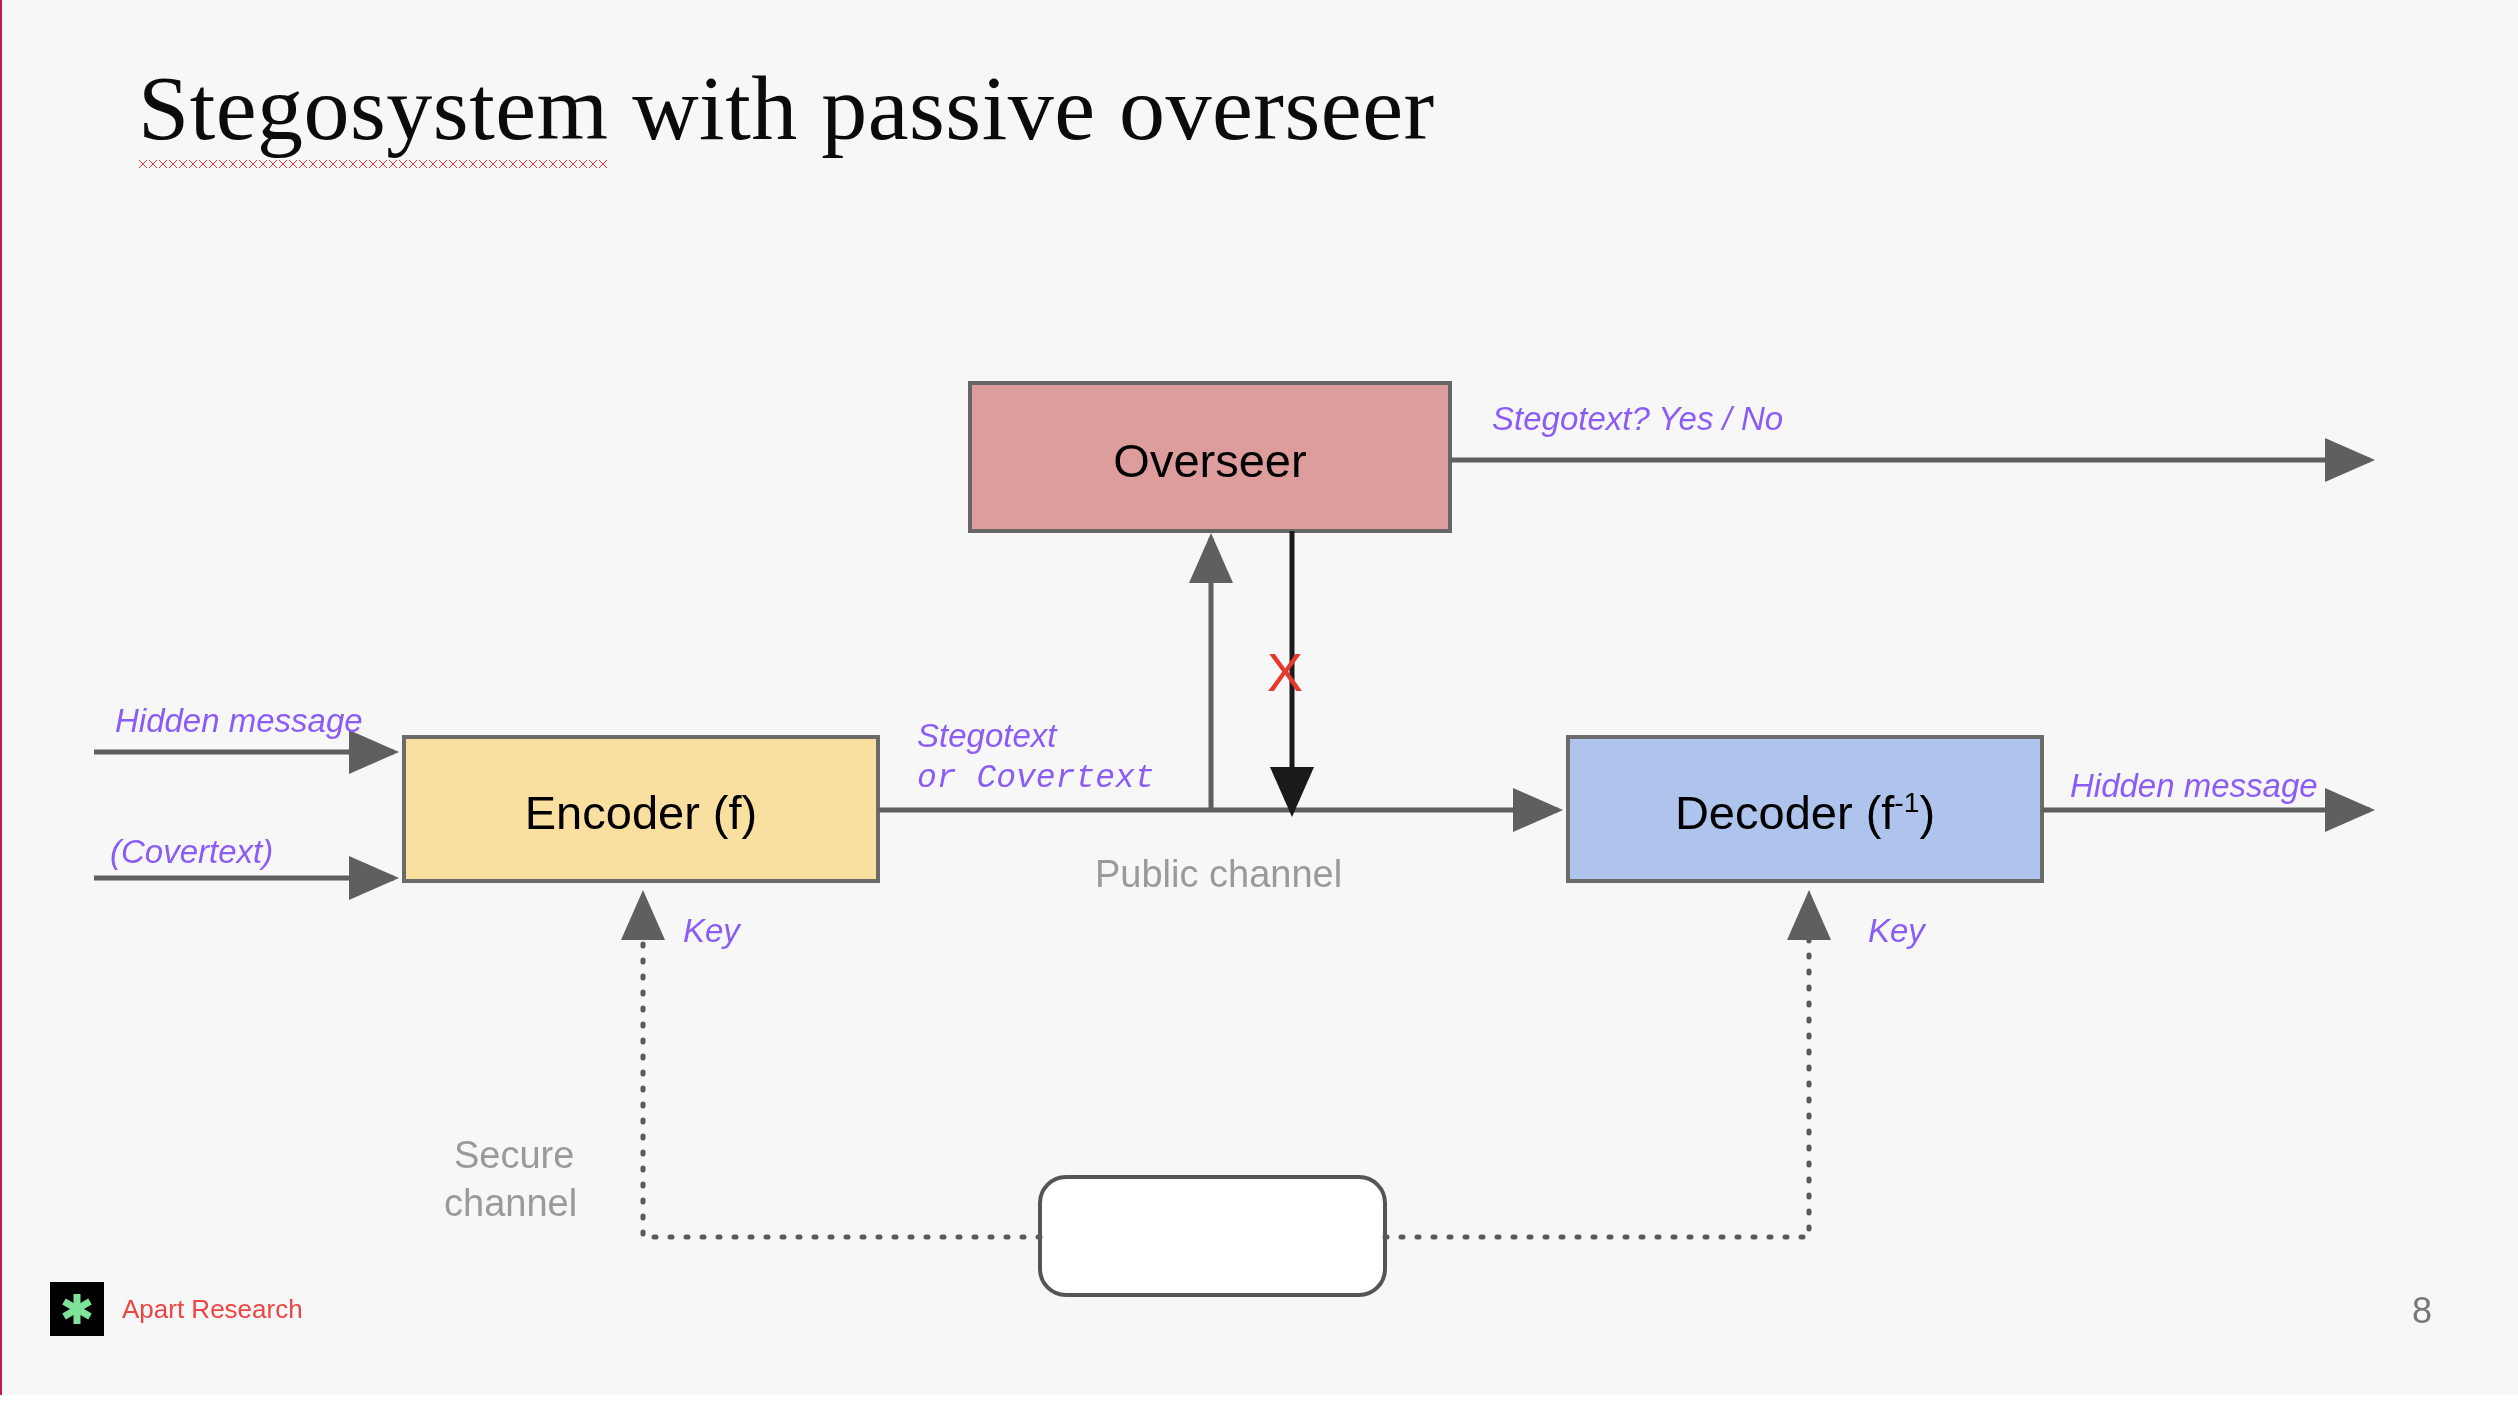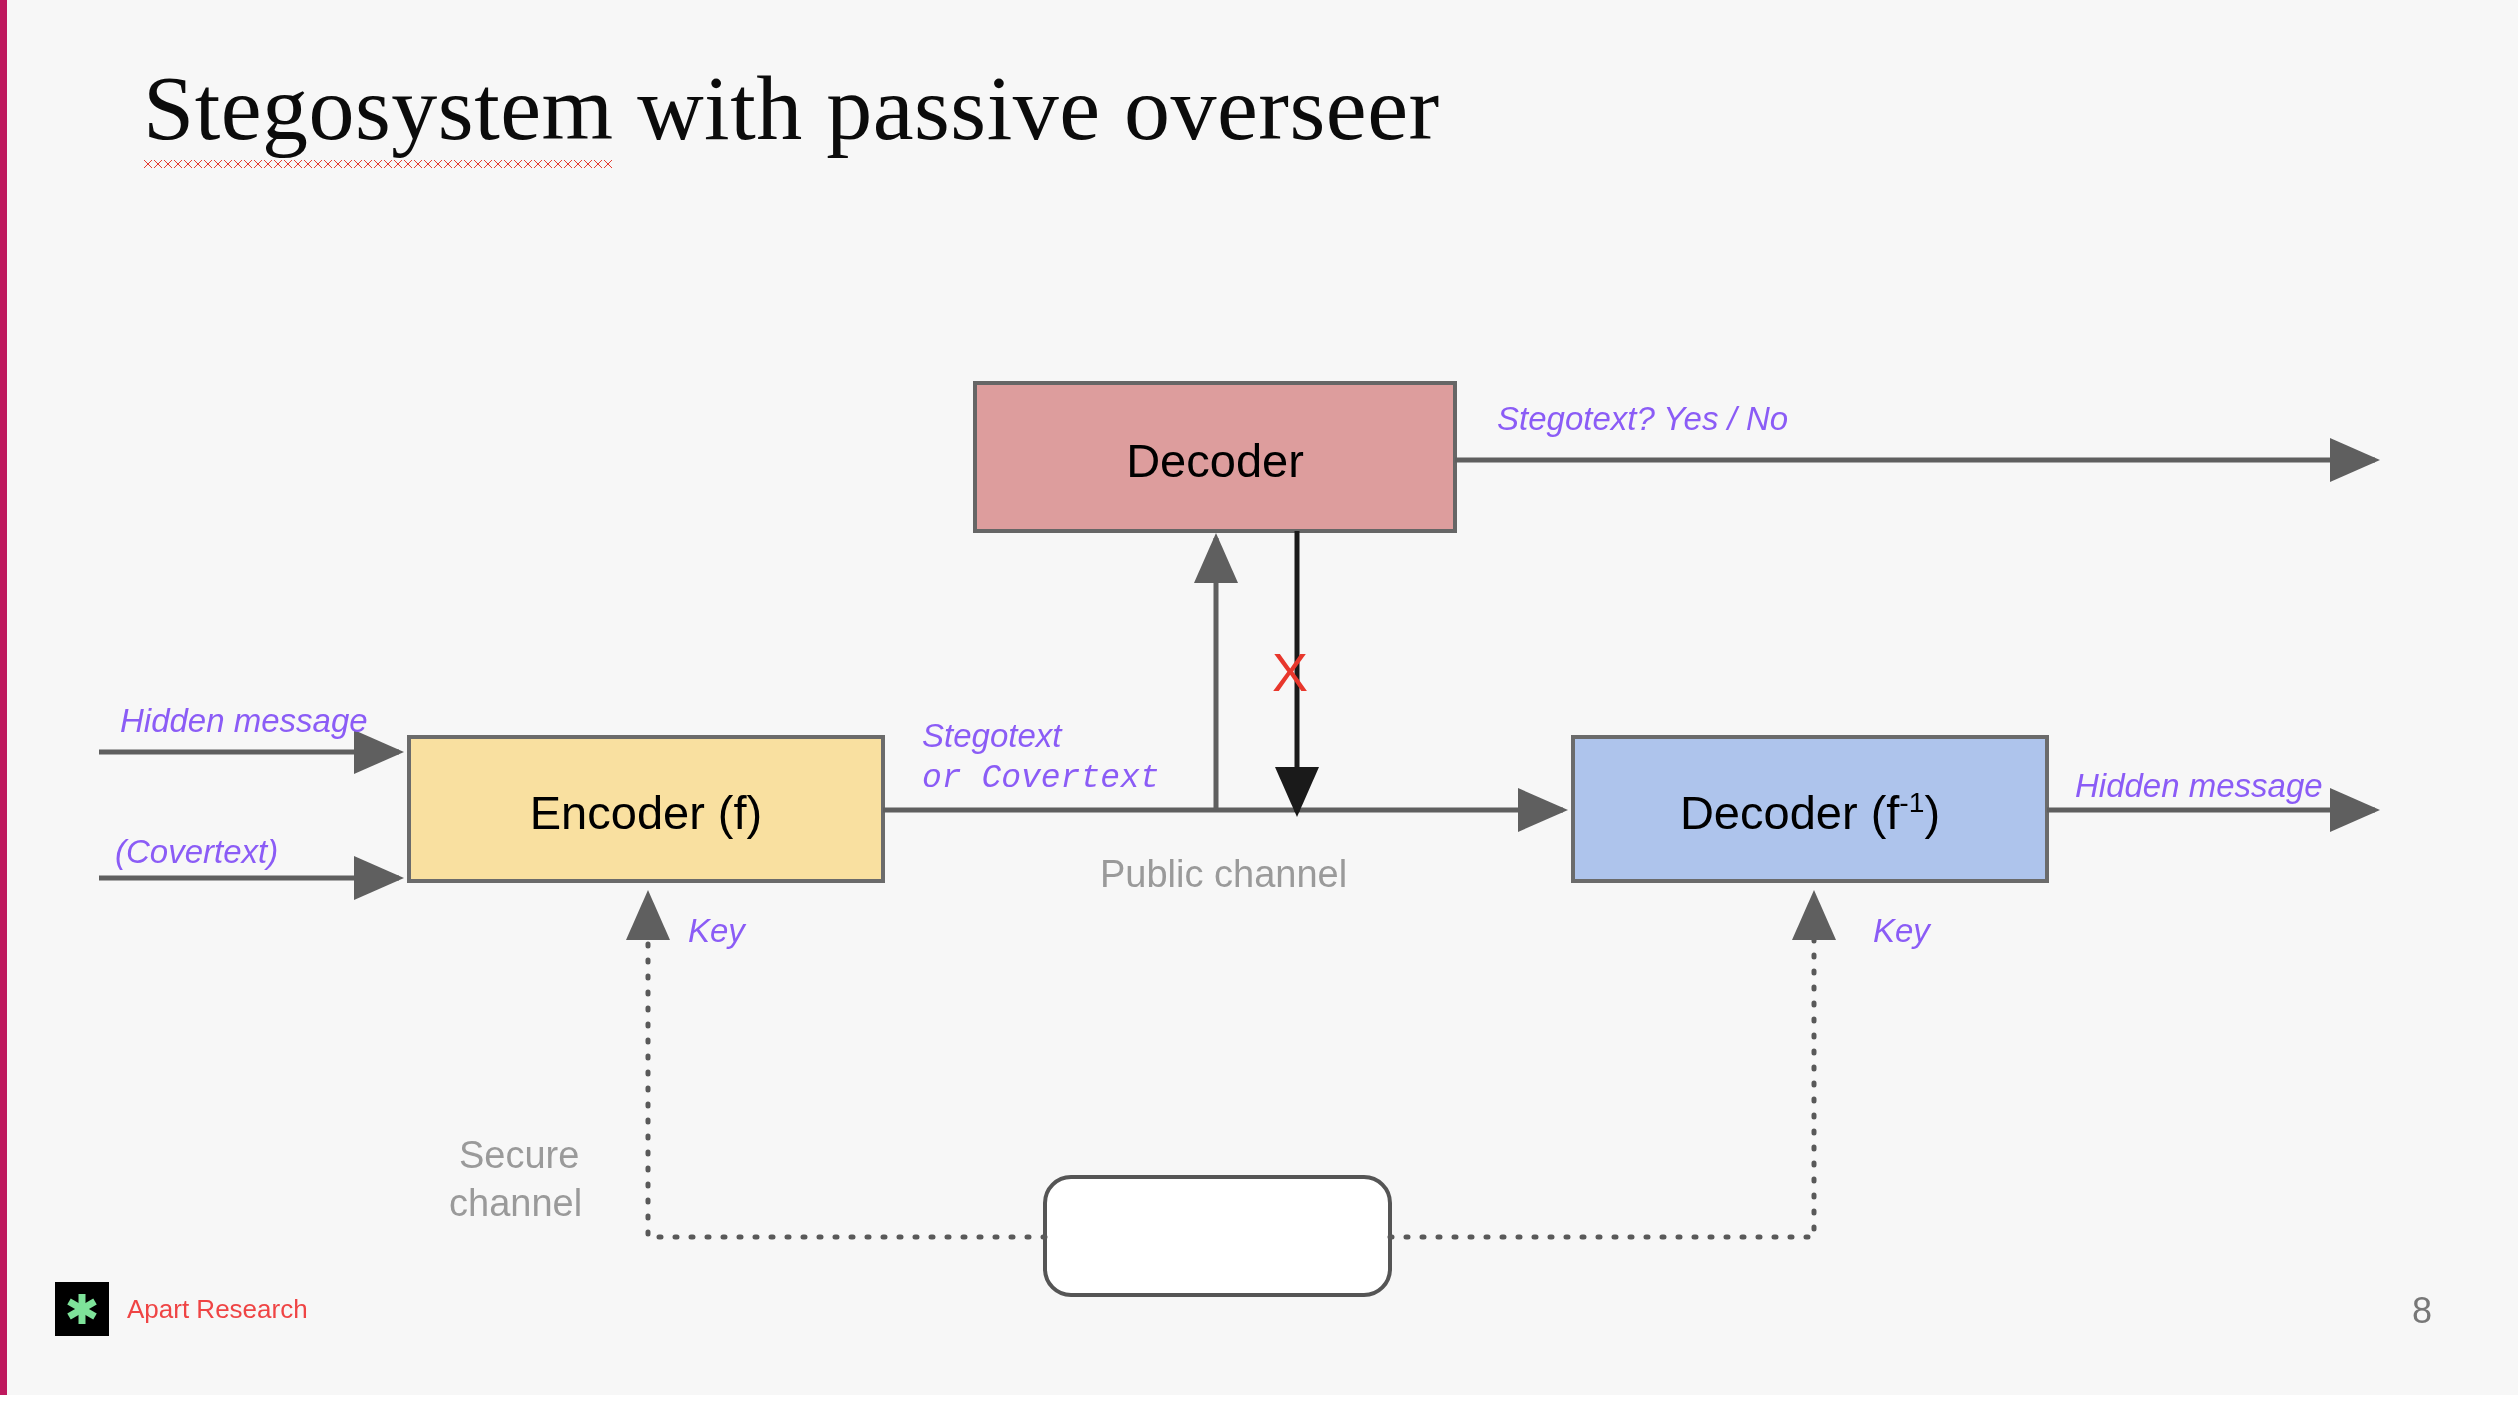--- a/index.html
+++ b/index.html
@@ -7,21 +7,21 @@
     padding: 0;
     background: #ffffff;
   }
   #slide {
     position: relative;
     width: 2518px;
     height: 1395px;
     background: #f7f7f7;
     overflow: hidden;
     font-family: "Liberation Sans", sans-serif;
-    border-left: 7px solid #be185d;
+    border-left: 2px solid #be185d;
     box-sizing: border-box;
   }
 
   
   #title {
     position: absolute;
     left: 136px;
     top: 62px;
     font-family: "Liberation Serif", serif;
     font-size: 92px;
@@ -169,21 +169,21 @@
     <line x1="1209" y1="810" x2="1209" y2="538" stroke="#5f5f5f" stroke-width="5" marker-end="url(#ah-gray)"></line>
 
     <line x1="1290" y1="531" x2="1290" y2="812" stroke="#1a1a1a" stroke-width="5" marker-end="url(#ah-black)"></line>
 
     <path d="M1038,1237 L641,1237 L641,900" fill="none" stroke="#595959" stroke-width="5" stroke-dasharray="2 14" stroke-linecap="round" marker-end="url(#ah-gray-dot)"></path>
 
     <path d="M1383,1237 L1807,1237 L1807,900" fill="none" stroke="#595959" stroke-width="5" stroke-dasharray="2 14" stroke-linecap="round" marker-end="url(#ah-gray-dot)"></path>
   </svg>
 
   <div class="boxlabel" style="left:968px; top:433px; width:480px;">
-    <span>Decoder</span>
+    <span>Overseer</span>
   </div>
 
   <div class="boxlabel" style="left:402px; top:785px; width:474px;">
     <span>Encoder (f)</span>
   </div>
 
   <div class="boxlabel" style="left:1566px; top:785px; width:474px;">
     <span>Decoder (f</span><sup>-1</sup><span>)</span>
   </div>
 

